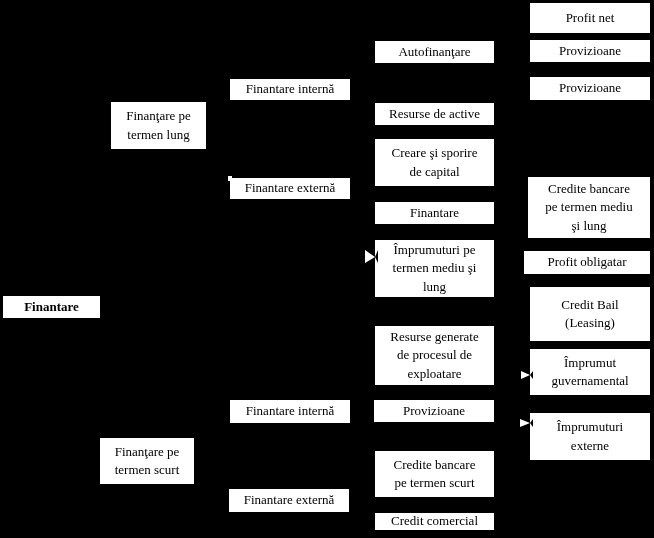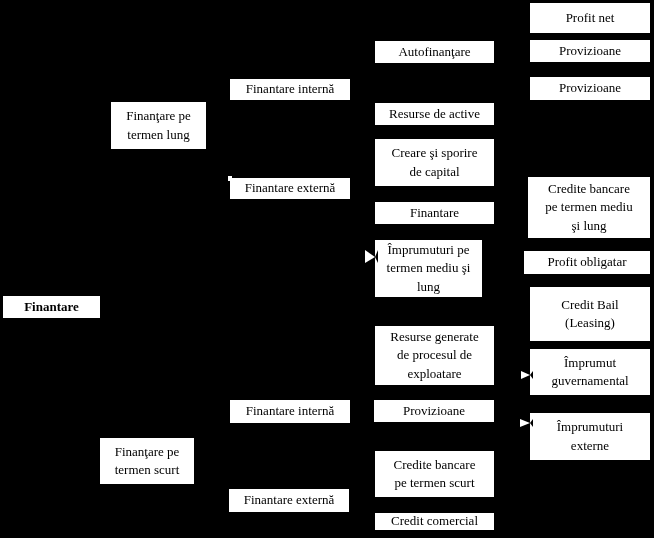--- a/index.html
+++ b/index.html
@@ -44,21 +44,21 @@
   <div class="node" style="left:230px;top:178px;width:120px;height:21px">Finantare externă</div>
 
   <div class="node" style="left:230px;top:400px;width:120px;height:23px">Finantare internă</div>
   <div class="node" style="left:229px;top:489px;width:120px;height:23px">Finantare externă</div>
 
   <div class="node" style="left:375px;top:41px;width:119px;height:22px">Autofinanţare</div>
   <div class="node" style="left:375px;top:103px;width:119px;height:22px">Resurse de active</div>
   <div class="node" style="left:375px;top:139px;width:119px;height:47px">Creare şi sporire
 de capital</div>
   <div class="node" style="left:375px;top:202px;width:119px;height:22px">Finantare</div>
-  <div class="node" style="left:375px;top:240px;width:107px;height:57px">Împrumuturi pe
+  <div class="node" style="left:375px;top:240px;width:119px;height:57px">Împrumuturi pe
 termen mediu şi
 lung</div>
 
   <div class="node" style="left:375px;top:326px;width:119px;height:59px">Resurse generate
 de procesul de
 exploatare</div>
   <div class="node" style="left:374px;top:400px;width:120px;height:22px">Provizioane</div>
   <div class="node" style="left:375px;top:451px;width:119px;height:46px">Credite bancare
 pe termen scurt</div>
   <div class="node" style="left:375px;top:513px;width:119px;height:17px">Credit comercial</div>

